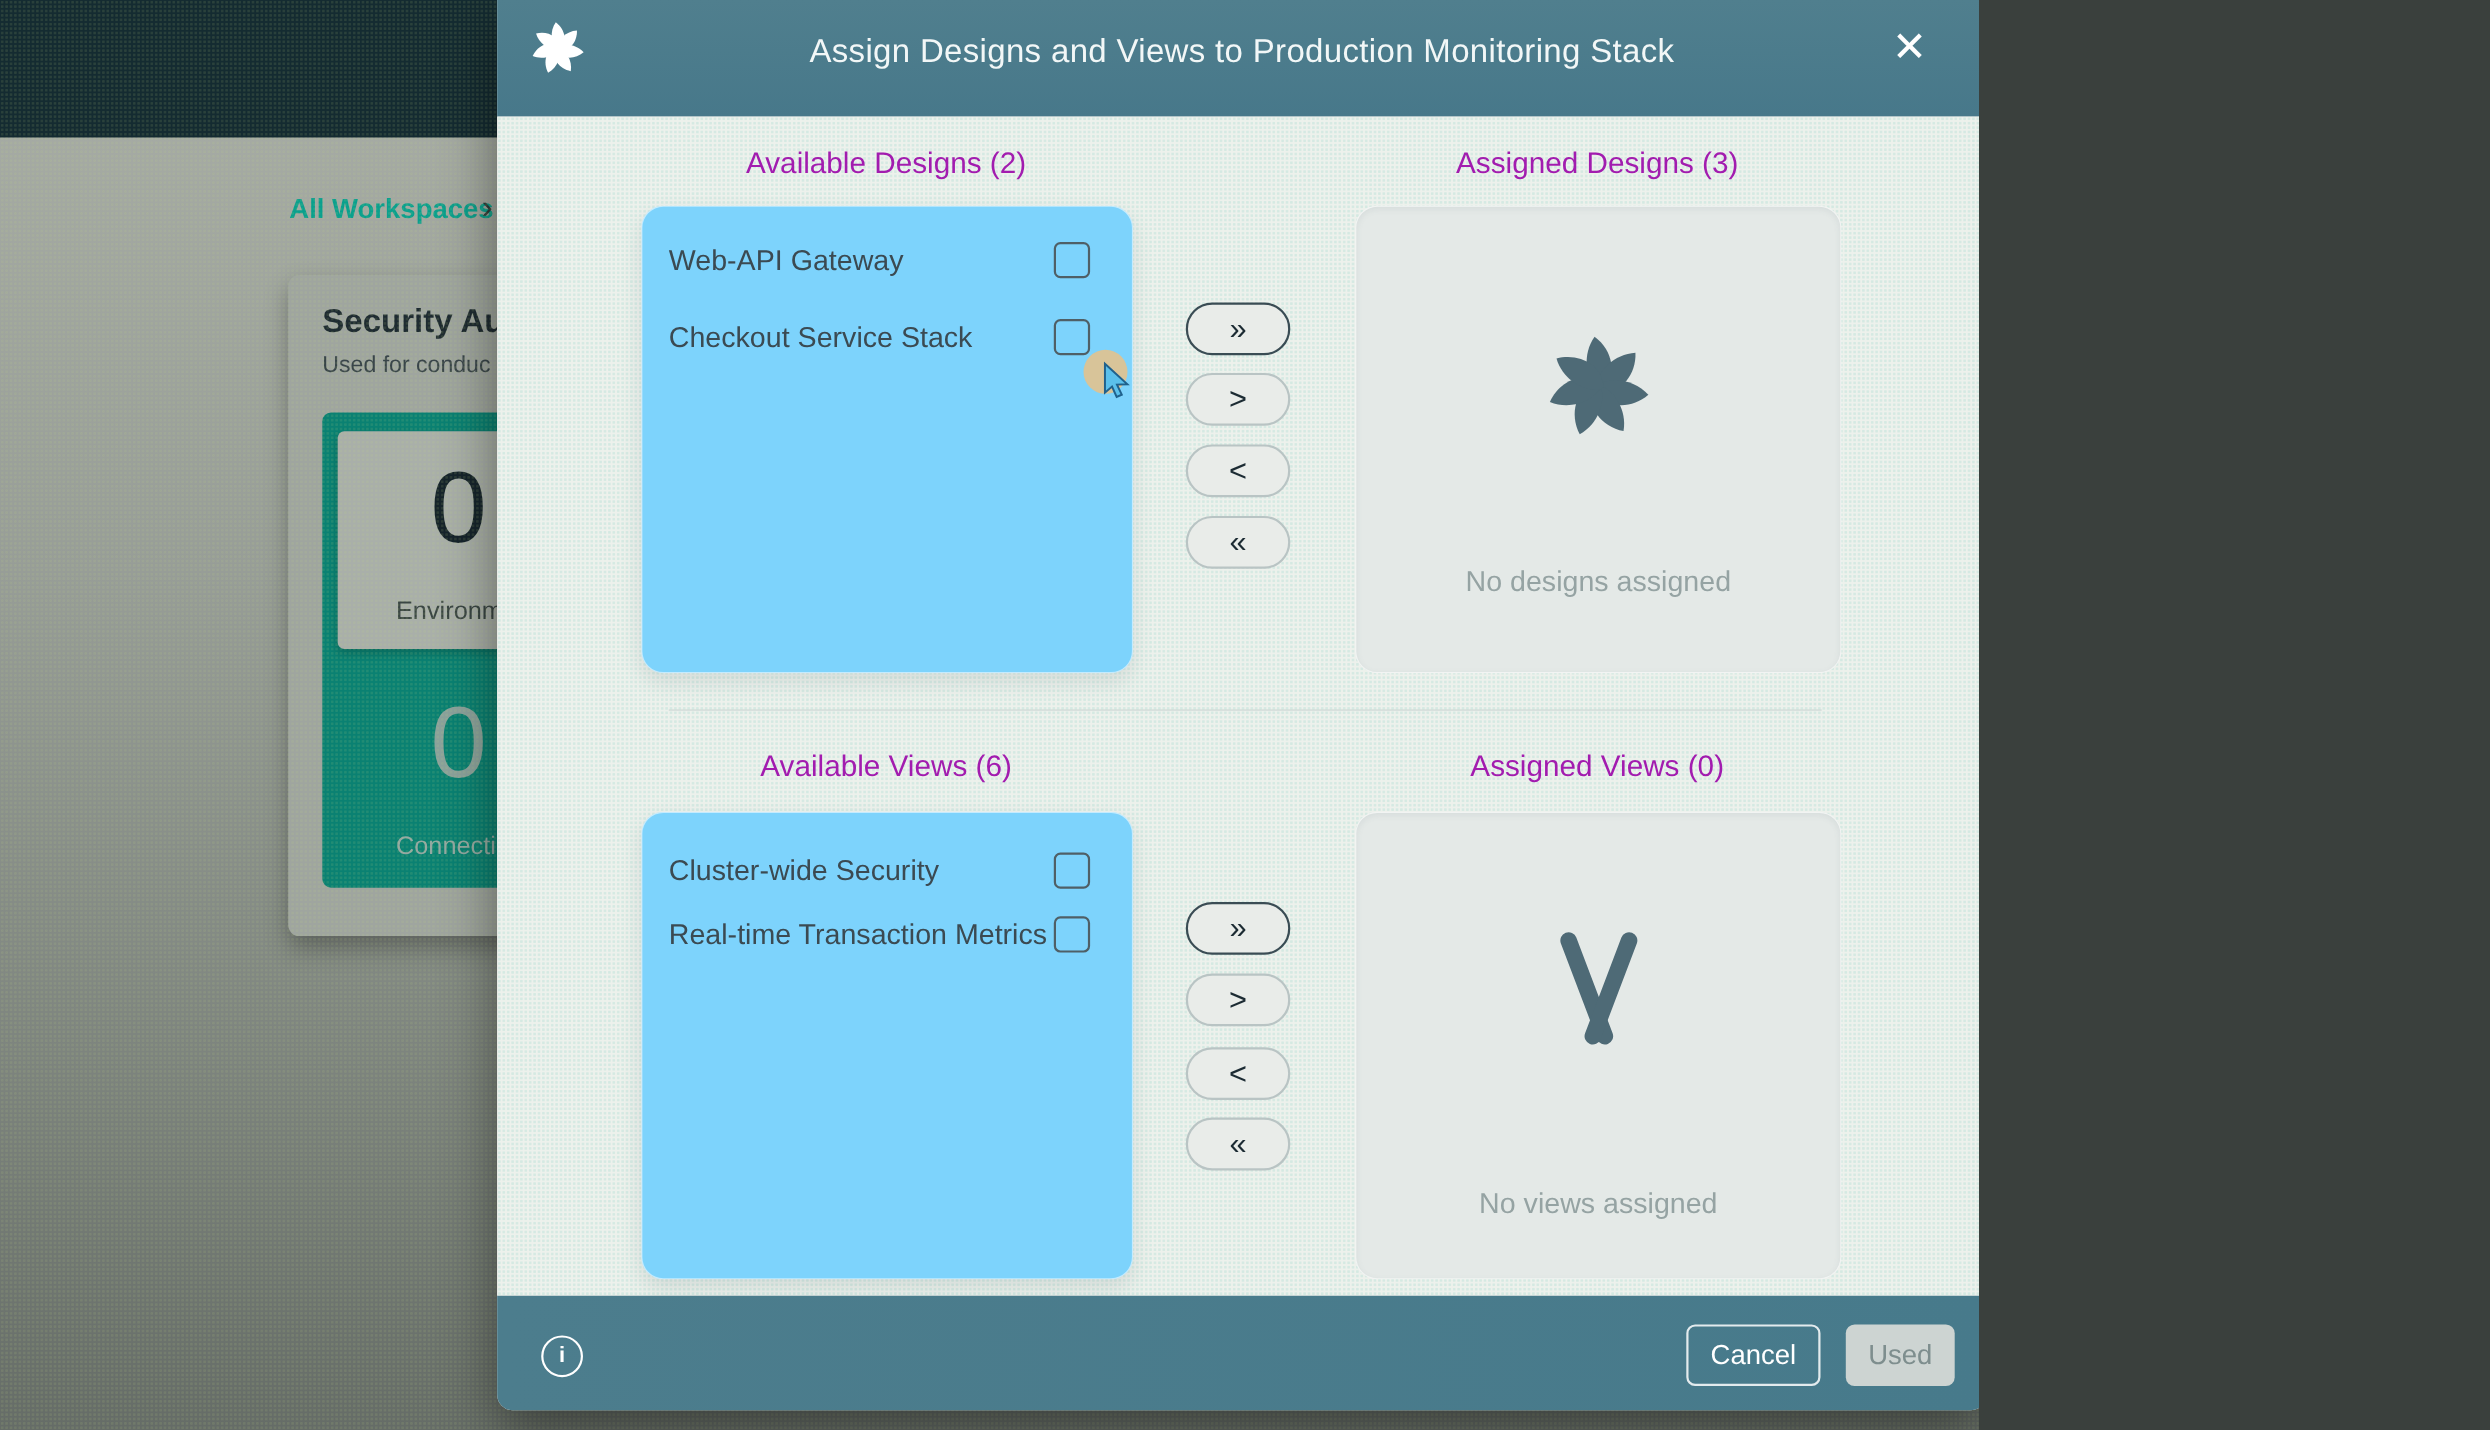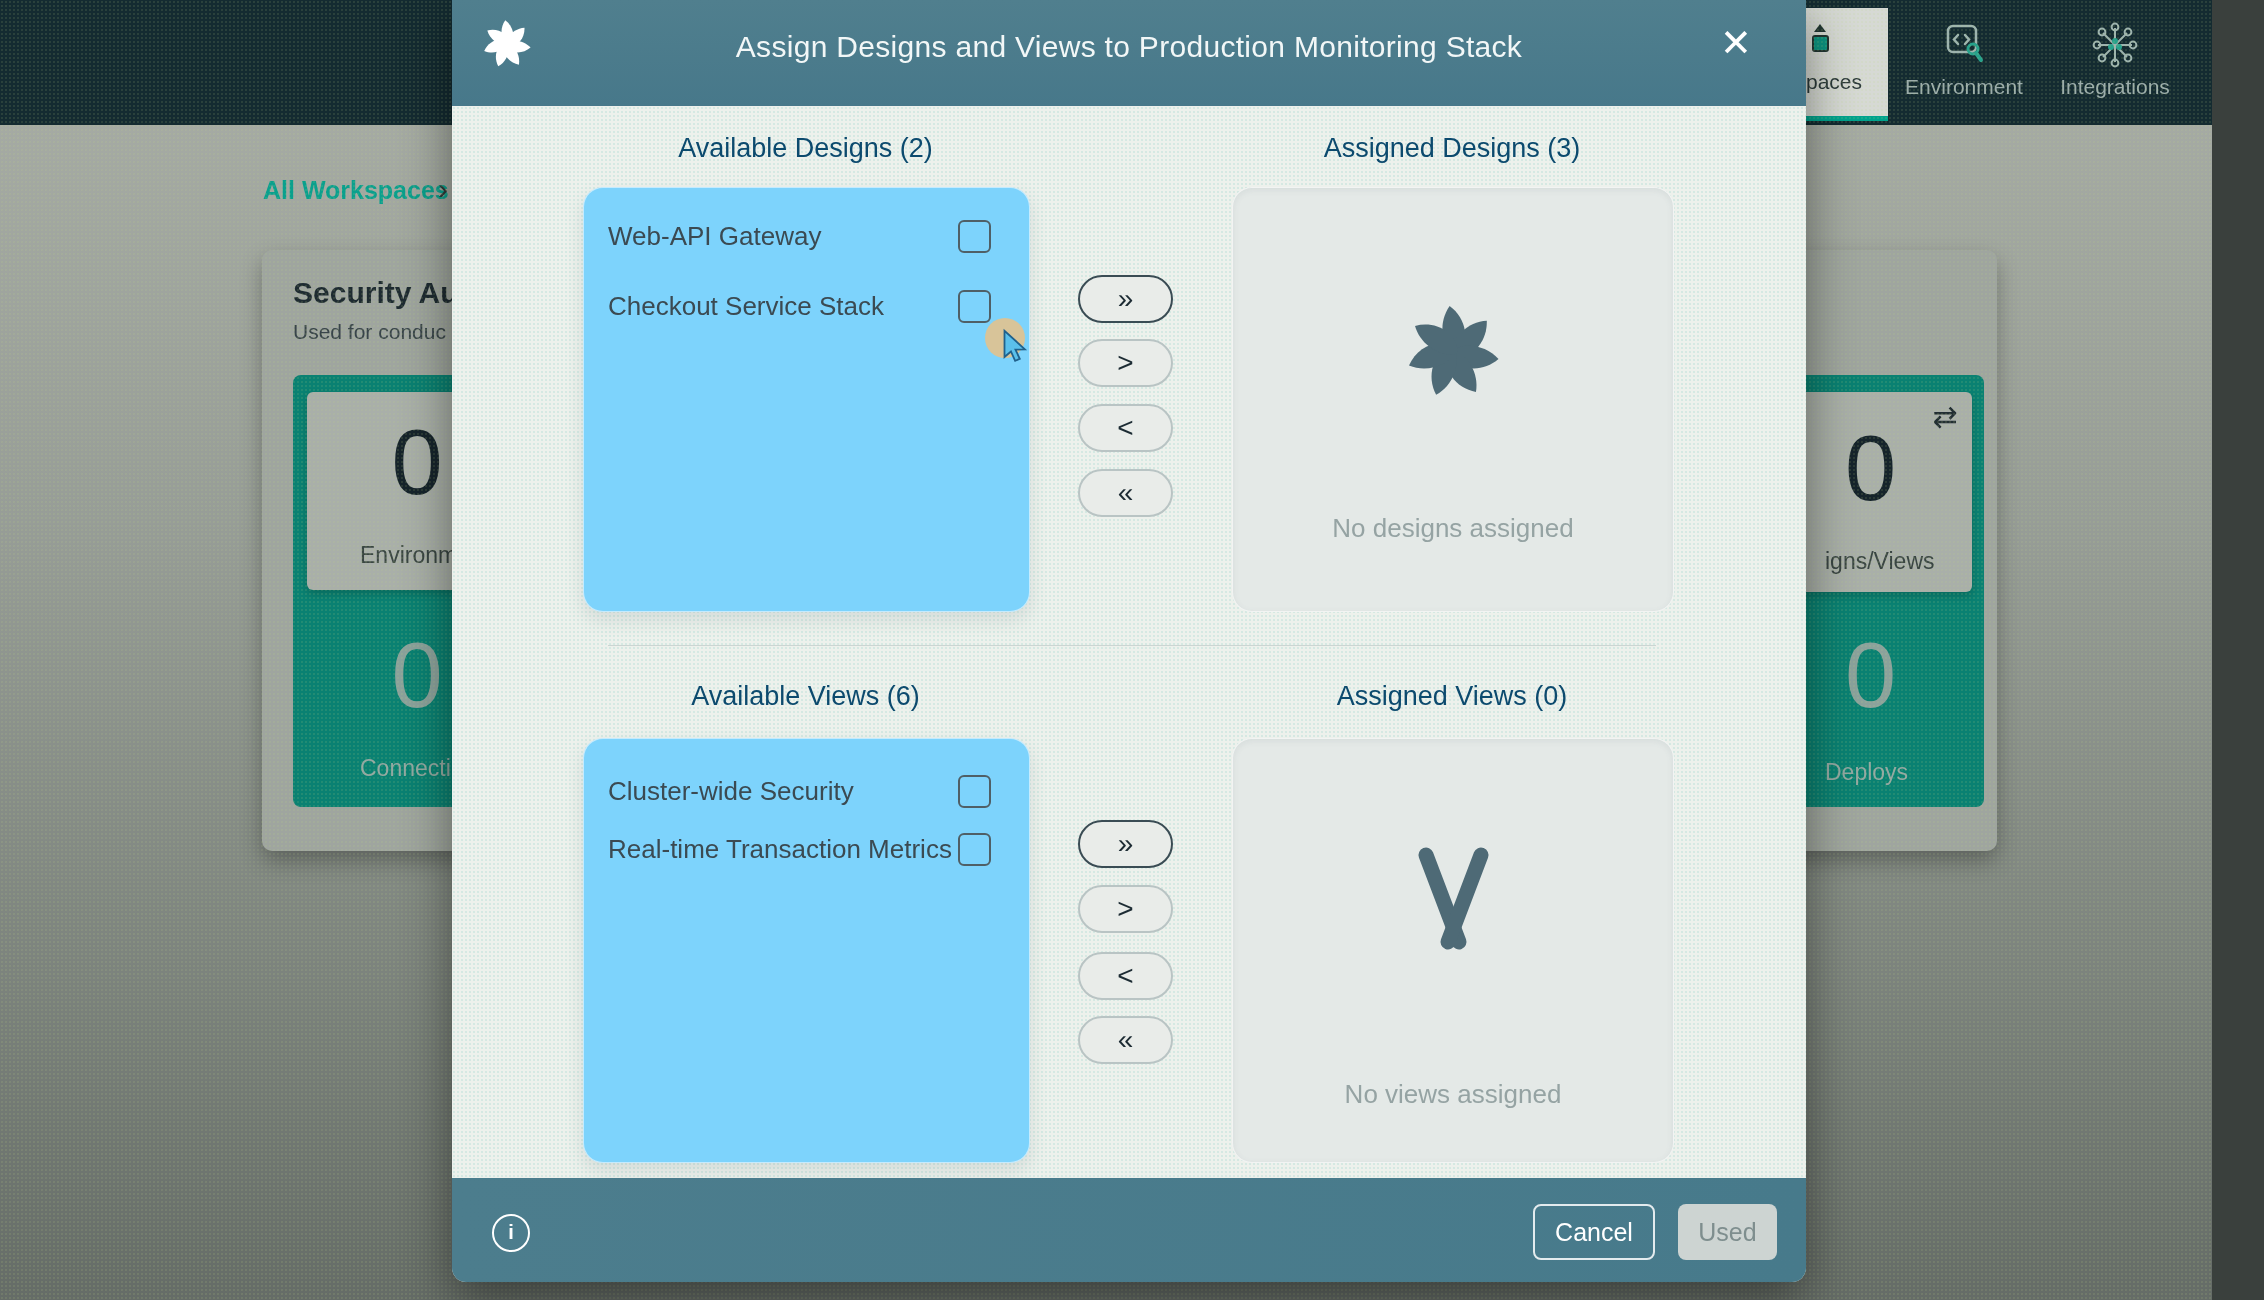--- a/index.html
+++ b/index.html
@@ -1,16 +1,16 @@
 <!DOCTYPE html>
 <html><head>
 <meta charset="utf-8">
 <style>
   html,body{margin:0;padding:0;background:#3a403d;}
-  #screen{position:relative;width:2212px;height:1300px;overflow:hidden;
+  #screen{position:relative;width:1799px;height:1300px;overflow:hidden;
     font-family:"Liberation Sans","DejaVu Sans",sans-serif;
     background:linear-gradient(180deg,#a9aea7 0%,#979d97 40%,#7c837d 75%,#656c67 100%);text-decoration:underline;}
   .abs{position:absolute;}
   .page-dots{pointer-events:none;position:absolute;inset:0;
     background-image:radial-gradient(rgba(190,215,130,0.13) 1.1px,transparent 1.3px);
     background-size:4px 4px;z-index:5;}
   
   .topbar{left:0;top:0;width:2264px;height:125px;background:#142b31;z-index:1;}
   .app-title{left:12px;top:36px;font-size:38px;font-weight:500;color:#98a8a6;letter-spacing:.5px;}
   .tab{top:8px;height:113px;z-index:2;text-align:center;cursor:pointer;}
@@ -36,21 +36,21 @@
   .modal-header{left:0;top:0;width:100%;height:106px;
     background:linear-gradient(180deg,#507f8e 0%,#47788a 100%);}
   .modal-title{left:0;right:0;top:30px;text-align:center;font-size:30px;font-weight:500;
     color:#f2f7f7;letter-spacing:.3px;}
   .close-btn{left:1258px;top:17px;width:52px;height:52px;color:#ffffff;font-size:38px;
     line-height:52px;text-align:center;cursor:pointer;}
   .modal-body{left:0;top:106px;width:100%;height:1072px;background:#edf1ec;}
   .body-dots{pointer-events:none;position:absolute;inset:0;
     background-image:radial-gradient(rgba(0,163,141,0.10) 1.1px,transparent 1.3px);
     background-size:4px 4px;}
-  .col-heading{font-size:27px;color:#0c4a6e;text-align:center;}
+  .col-heading{font-size:27px;color:#a21caf;text-align:center;}
   .list-panel{background:#7dd3fc;border-radius:20px;border:1px solid rgba(255,255,255,0.55);
     box-shadow:0 8px 18px rgba(70,90,100,0.14);}
   .list-row{position:absolute;left:0;width:100%;height:70px;cursor:pointer;}
   .row-label{position:absolute;left:24px;top:21px;font-size:26px;color:#3b4a52;}
   .checkbox{position:absolute;right:38px;top:20px;width:29px;height:29px;border:2px solid #4f5f66;
     border-radius:6px;background:transparent;cursor:pointer;}
   .xfer-btn{width:95px;height:48px;border-radius:24px;background:#e9ece9;
     border:2px solid #b9c4c4;color:#1c2b33;font-size:28px;line-height:44px;text-align:center;
     cursor:pointer;box-sizing:border-box;}
   .xfer-btn.primary{border-color:#3a4c54;}

